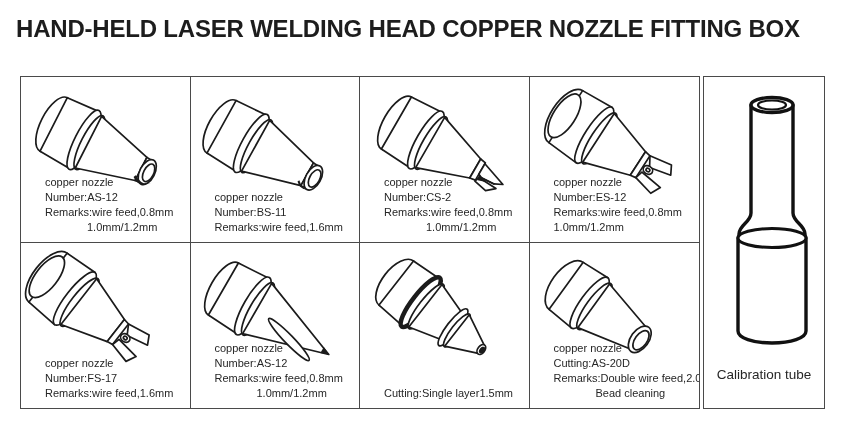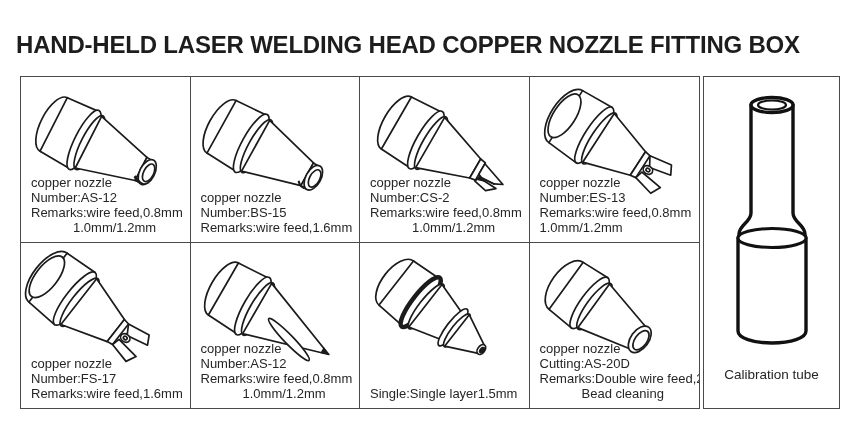--- a/index.html
+++ b/index.html
@@ -2,42 +2,42 @@
 <html><head>
 <meta charset="utf-8">
 <style>
   html,body{margin:0;padding:0;background:#fff;}
   #app{
     position:relative;width:867px;height:439px;background:#ffffff;overflow:hidden;
     font-family:"Liberation Sans",sans-serif;
   }
   .title{
     position:absolute;top:15px;left:16px;width:840px;
-    font-size:24px;font-weight:700;letter-spacing:-0.2px;color:#1d1d1d;white-space:nowrap;margin-top:16px;
+    font-size:24px;font-weight:700;letter-spacing:-0.2px;color:#1d1d1d;white-space:nowrap;
   }
   .grid{
     position:absolute;left:20px;top:76px;width:680px;height:333px;
     display:grid;grid-template-columns:repeat(4,1fr);grid-template-rows:1fr 1fr;
     border:1px solid #4a4a4a;box-sizing:border-box;
   }
   .cell{
     position:relative;border-right:1px solid #4a4a4a;border-bottom:1px solid #4a4a4a;
     box-sizing:border-box;overflow:hidden;
   }
   .cell:nth-child(4n){border-right:none;}
   .cell:nth-child(n+5){border-bottom:none;}
   .art{position:absolute;left:0;top:0;}
   .cell-text{
-    position:absolute;left:10px;right:2px;bottom:7px;
-    font-size:13px;line-height:15px;color:#262626;
+    position:absolute;left:24px;right:2px;bottom:7px;
+    font-size:11px;line-height:15px;color:#262626;
   }
   .line{white-space:nowrap;}
   .indent{padding-left:42px;}
   .calib-box{
-    position:absolute;left:703px;top:76px;width:137px;height:333px;
+    position:absolute;left:703px;top:76px;width:122px;height:333px;
     border:1px solid #4a4a4a;box-sizing:border-box;
   }
   .calib-art{position:absolute;left:0;top:8px;}
   .calib-label{
     position:absolute;left:0;right:0;bottom:26px;text-align:center;
     font-size:13.5px;color:#262626;
   }
 </style>
 </head>
 <body>
@@ -79,21 +79,21 @@
           <ellipse cx="52" cy="0" rx="8" ry="30"></ellipse>
           <path d="M51,-29 L110,-13 L110,13 L51,29 Z"></path>
           <path d="M110,-13 L117,-12.5 L117,12.5 L110,13 Z"></path>
           <ellipse cx="117" cy="0" rx="7.5" ry="13.5"></ellipse>
           <ellipse cx="118.5" cy="0" rx="5" ry="9.5"></ellipse>
           <path d="M105,11 Q112,18 119,12 Q113,16 106,9 Z" fill="#1b1b1b" stroke="none"></path>
         </g>
       </svg>
       <div class="cell-text">
         <div class="line">copper nozzle</div>
-        <div class="line">Number:BS-15</div>
+        <div class="line">Number:BS-11</div>
         <div class="line">Remarks:wire feed,1.6mm</div>
       </div>
     </div>
 
     <div class="cell">
       <svg class="art" width="168" height="124" viewBox="0 0 168 124">
         <g transform="translate(26,40) rotate(30)" fill="#fff" stroke="#1b1b1b" stroke-width="1.7" stroke-linejoin="round" stroke-linecap="round">
           <ellipse cx="12" cy="0" rx="13" ry="30"></ellipse>
           <path d="M12,-30 L46,-32 L46,32 L12,30 Z"></path>
           <ellipse cx="46" cy="0" rx="9" ry="33"></ellipse>
@@ -125,21 +125,21 @@
           <path d="M100,-14 L106,-13 L106,13 L100,14 Z"></path>
           <path d="M106,-13 L129,-17 L134,-8 L112,-3 Z"></path>
           <path d="M108,5 L132,8 L127,18 L106,13 Z"></path>
           <ellipse cx="12.5" cy="0" rx="11" ry="25"></ellipse>
           <ellipse cx="112" cy="0" rx="5" ry="4"></ellipse>
           <ellipse cx="112" cy="0" rx="2" ry="1.6"></ellipse>
         </g>
       </svg>
       <div class="cell-text">
         <div class="line">copper nozzle</div>
-        <div class="line">Number:ES-13</div>
+        <div class="line">Number:ES-12</div>
         <div class="line">Remarks:wire feed,0.8mm</div>
         <div class="line">1.0mm/1.2mm</div>
       </div>
     </div>
 
     <div class="cell">
       <svg class="art" width="168" height="124" viewBox="0 0 168 124">
         <g transform="translate(16,26) rotate(38)" fill="#fff" stroke="#1b1b1b" stroke-width="1.7" stroke-linejoin="round" stroke-linecap="round">
           <ellipse cx="14" cy="0" rx="15" ry="31"></ellipse>
           <path d="M14,-31 L48,-33 L48,33 L14,31 Z"></path>
@@ -190,21 +190,21 @@
           <ellipse cx="51" cy="0" rx="7" ry="28"></ellipse>
           <path d="M50,-27 L83,-17 L83,17 L50,27 Z"></path>
           <ellipse cx="85" cy="0" rx="6" ry="23"></ellipse>
           <ellipse cx="90" cy="0" rx="5.5" ry="20.5"></ellipse>
           <path d="M90,-20 L121,-5 L121,5 L90,20 Z"></path>
           <ellipse cx="121" cy="0" rx="3.5" ry="5.5"></ellipse>
           <ellipse cx="122" cy="0" rx="1.8" ry="3" fill="#1b1b1b"></ellipse>
         </g>
       </svg>
       <div class="cell-text">
-        <div class="line">Single:Single layer1.5mm</div>
+        <div class="line">Cutting:Single layer1.5mm</div>
       </div>
     </div>
 
     <div class="cell">
       <svg class="art" width="168" height="124" viewBox="0 0 168 124">
         <g transform="translate(24,34) rotate(36)" fill="#fff" stroke="#1b1b1b" stroke-width="1.7" stroke-linejoin="round" stroke-linecap="round">
           <ellipse cx="15" cy="0" rx="15" ry="29"></ellipse>
           <path d="M15,-29 L44,-31 L44,31 L15,29 Z"></path>
           <ellipse cx="44" cy="0" rx="9" ry="31"></ellipse>
           <ellipse cx="50" cy="0" rx="8" ry="28"></ellipse>

